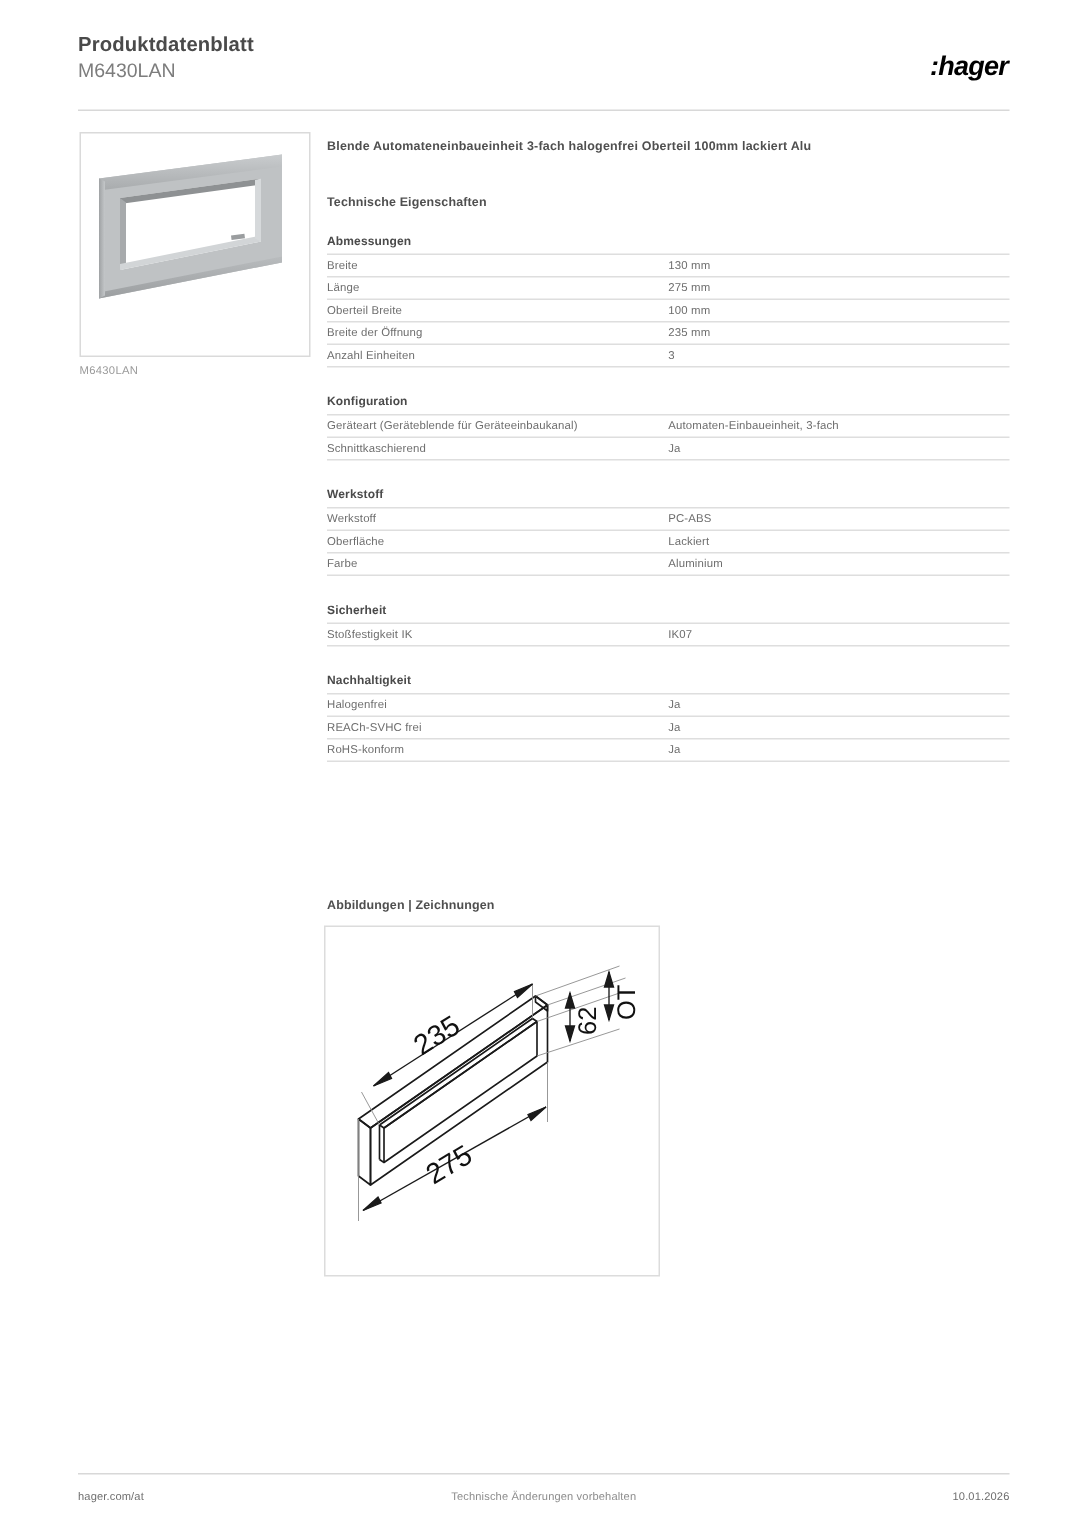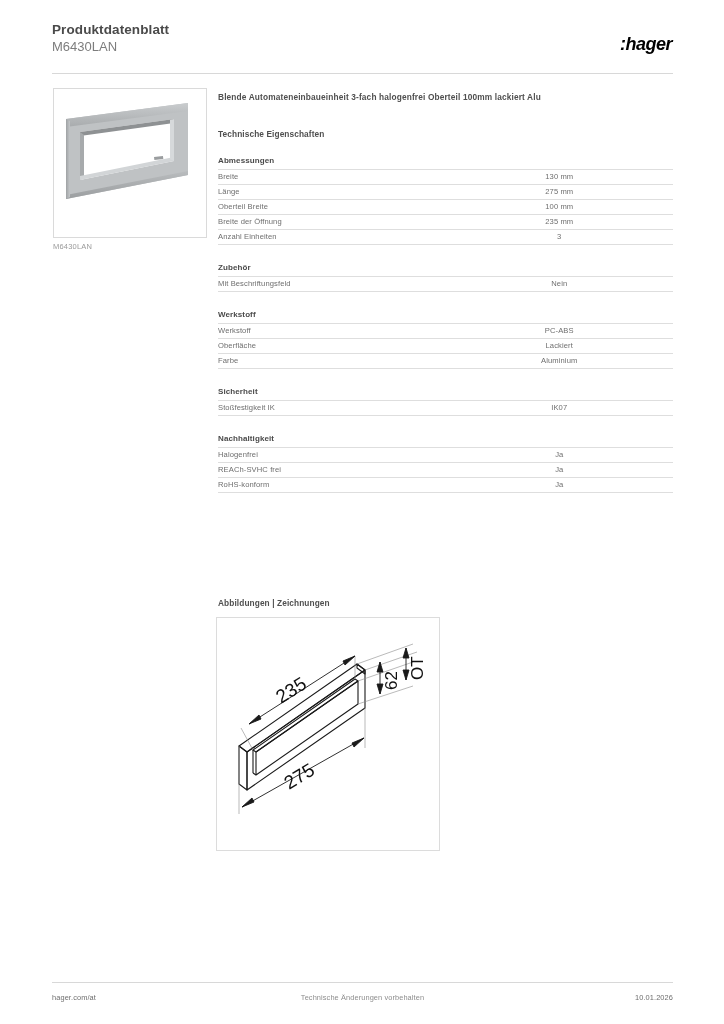--- a/index.html
+++ b/index.html
@@ -133,21 +133,21 @@
     border-top: 1px solid #dedede;
     font-size: 7.6px;
     color: #6e6e6e;
     padding: 0;
     vertical-align: middle;
     letter-spacing: 0.1px;
     line-height: 14px;
   }
   table.spec tr:last-child td { border-bottom: 1px solid #dedede; }
   td.k { text-align: left; }
-  td.v { text-align: center; }
+  td.v { text-align: left; }
 
   
   .draw-title {
     position: absolute;
     left: 218px;
     top: 598px;
     font-size: 8.3px;
     font-weight: bold;
     color: #4f4f4f;
     letter-spacing: 0.1px;
@@ -260,26 +260,30 @@
                 <td class="v">235 mm</td>
               </tr>
               <tr>
                 <td class="k">Anzahl Einheiten</td>
                 <td class="v">3</td>
               </tr>
             </tbody>
           </table>
         </div>
         <div class="spec-group">
-          <div class="group-head">Zubehör</div>
+          <div class="group-head">Konfiguration</div>
           <table class="spec">
             <tbody>
               <tr>
-                <td class="k">Mit Beschriftungsfeld</td>
-                <td class="v">Nein</td>
+                <td class="k">Geräteart (Geräteblende für Geräteeinbaukanal)</td>
+                <td class="v">Automaten-Einbaueinheit, 3-fach</td>
+              </tr>
+              <tr>
+                <td class="k">Schnittkaschierend</td>
+                <td class="v">Ja</td>
               </tr>
             </tbody>
           </table>
         </div>
         <div class="spec-group">
           <div class="group-head">Werkstoff</div>
           <table class="spec">
             <tbody>
               <tr>
                 <td class="k">Werkstoff</td>

